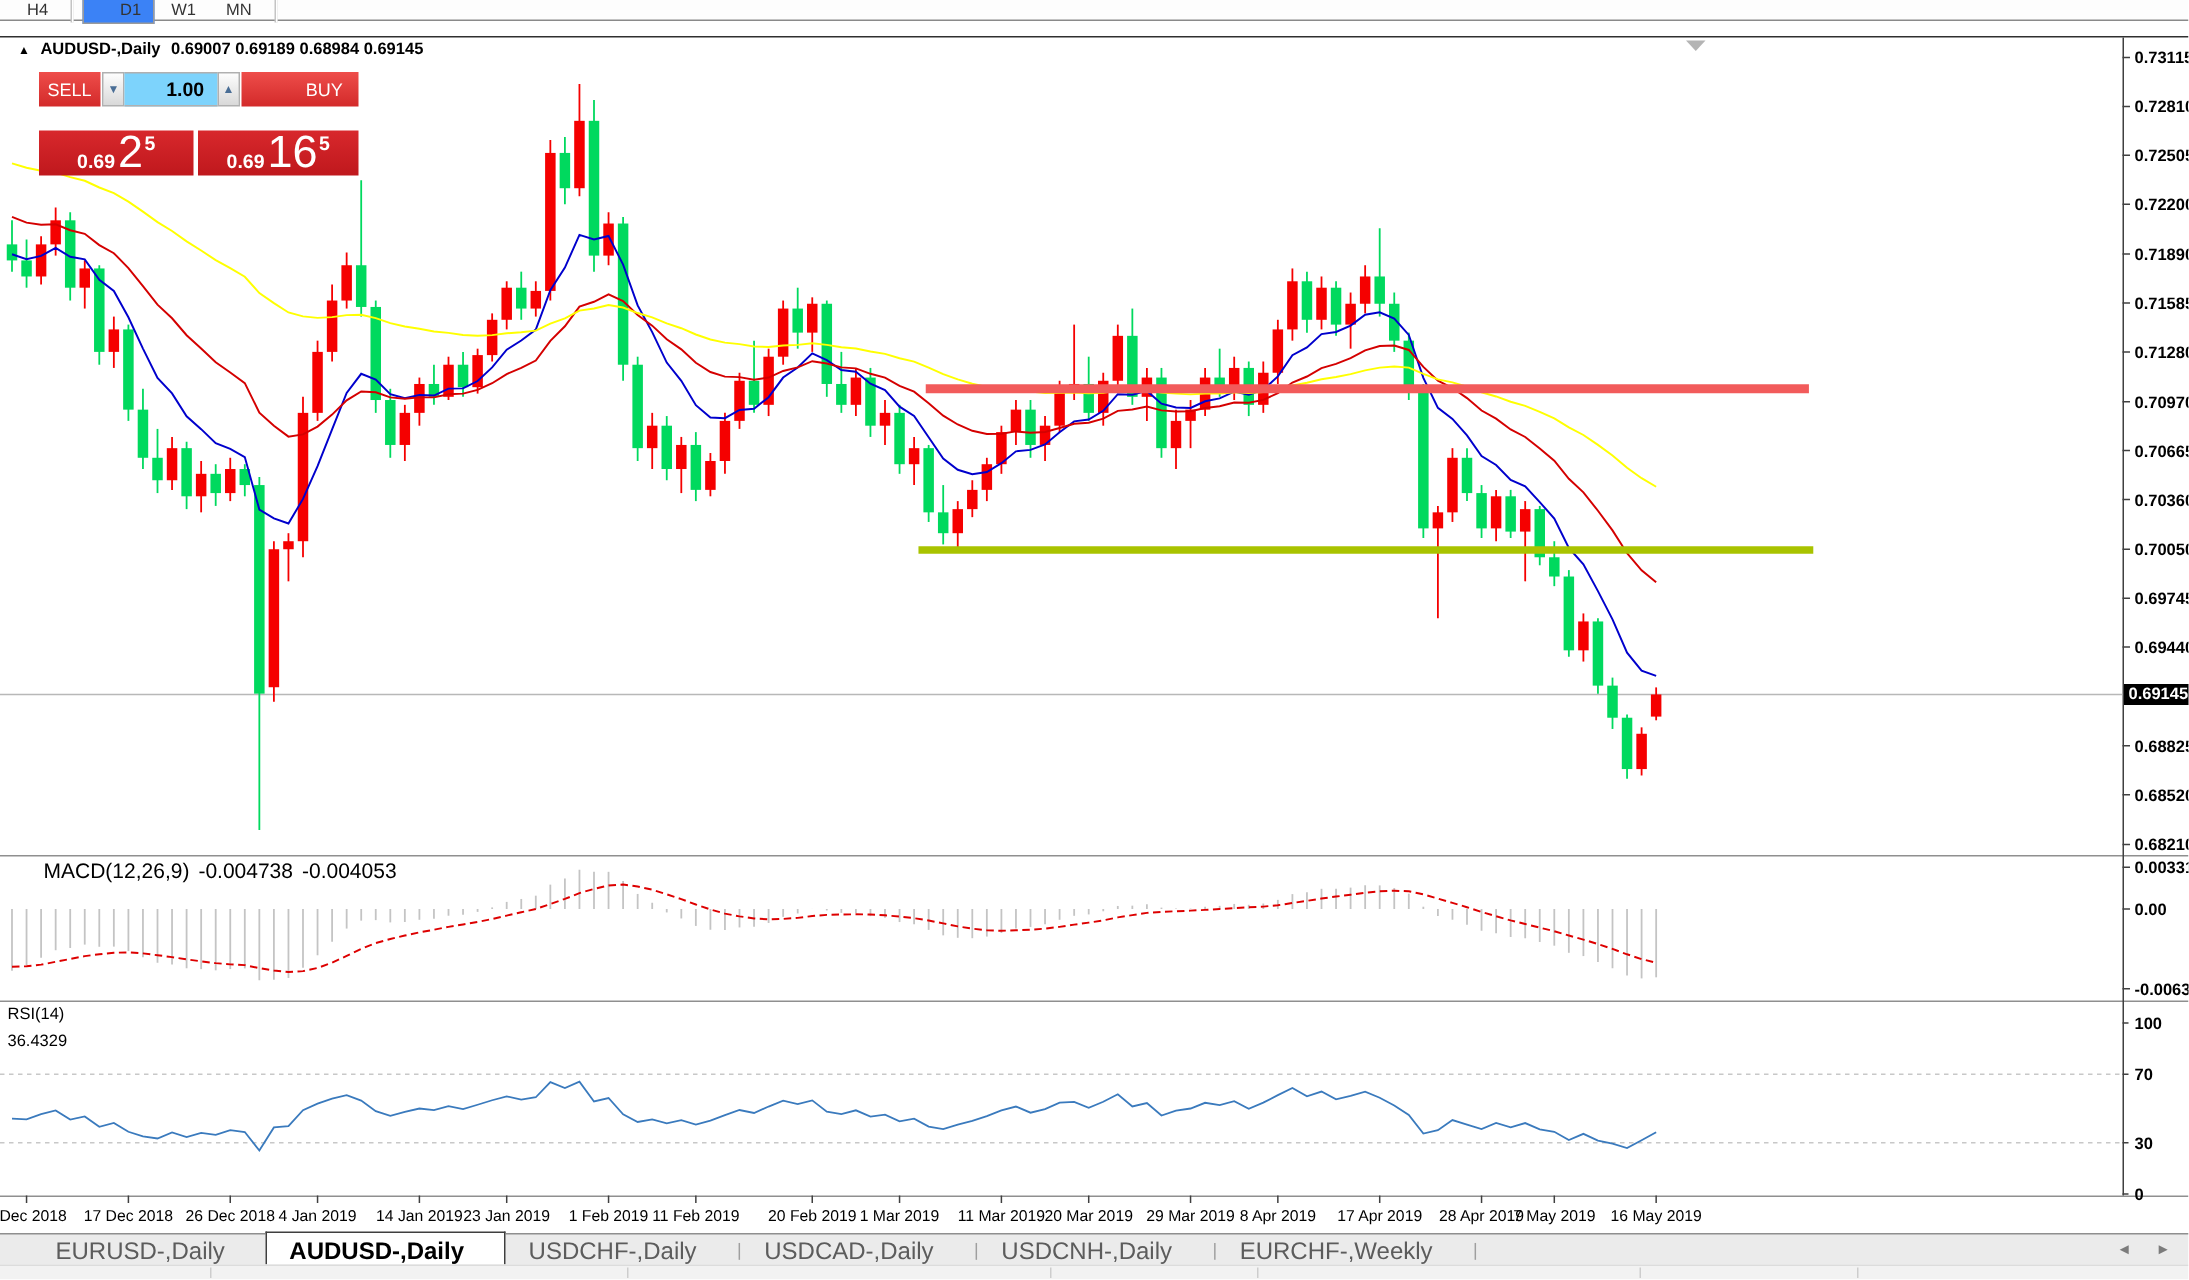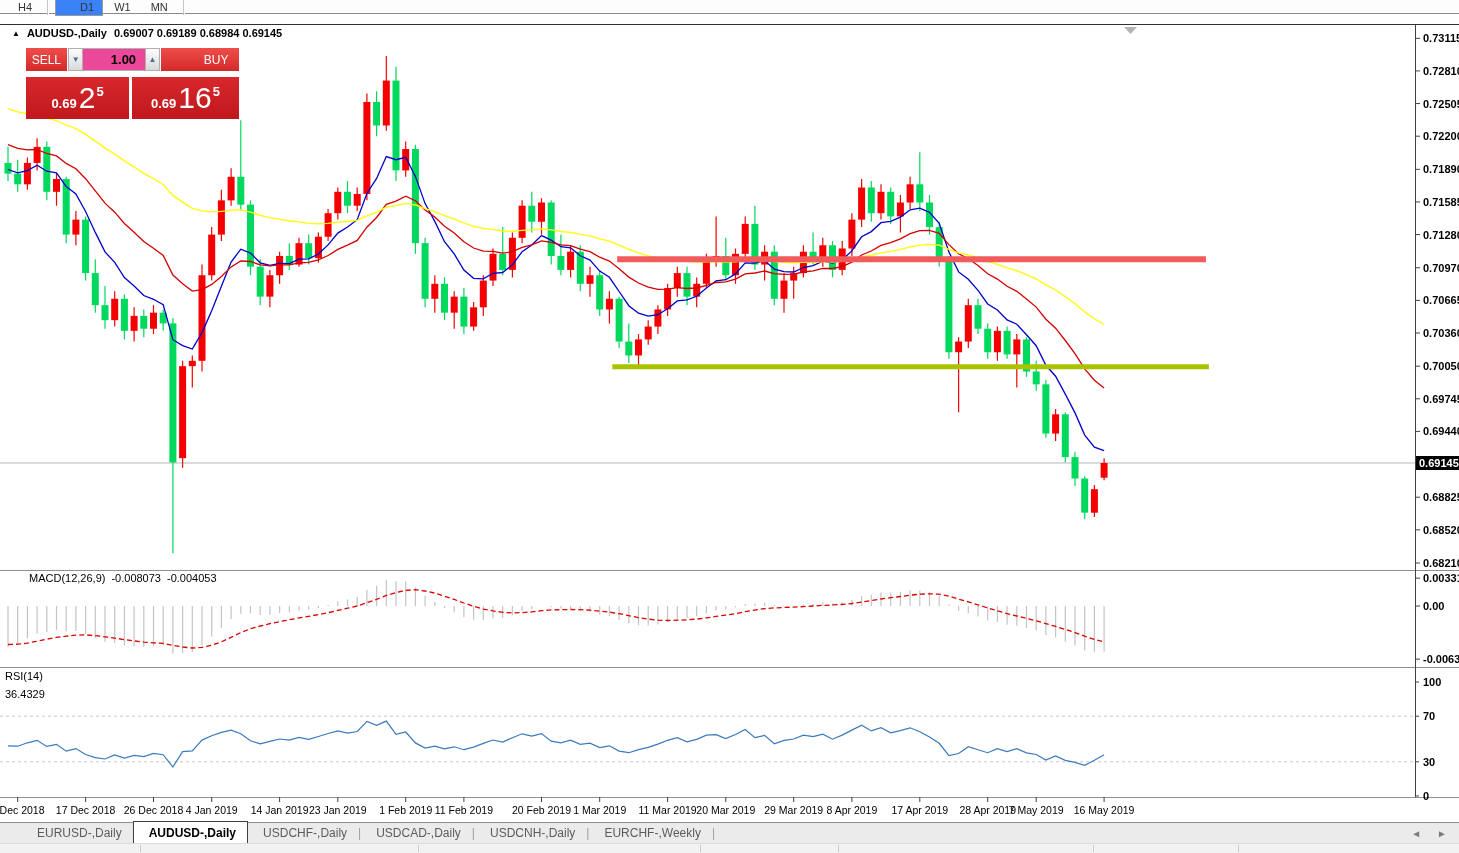--- a/index.html
+++ b/index.html
@@ -19,42 +19,42 @@
   #chart-title .tri{font-size:8px;}
   
   #ocw{position:absolute;top:48px;left:26px;width:213px;}
   .ocw-row1{display:flex;height:23px;}
   .btn-sell,.btn-buy{color:#fff;font-size:12px;display:flex;align-items:center;justify-content:center;
        background:linear-gradient(#ee4d4a,#d32a2a);}
   .btn-sell{width:49px;}
   .btn-buy{width:55px;padding-left:32px;}
   .spin{width:17px;background:linear-gradient(#fdfdfd,#d9d9d9);border:1px solid #b0b0b0;
         display:flex;align-items:center;justify-content:center;font-size:8px;color:#4a6e96;box-sizing:border-box;}
-  .vol{width:73px;background:#ec4899;border-top:1px solid #b0b0b0;border-bottom:1px solid #b0b0b0;
+  .vol{width:73px;background:#7dd3fc;border-top:1px solid #b0b0b0;border-bottom:1px solid #b0b0b0;
        font-size:13px;font-weight:bold;color:#000;display:flex;align-items:center;justify-content:flex-end;
        padding-right:9px;box-sizing:border-box;}
   .gap2{width:2px;}
-  .ocw-row2{display:flex;margin-top:6px;height:42px;}
+  .ocw-row2{display:flex;margin-top:16px;height:30px;}
   .price-panel{background:linear-gradient(#d8282c,#bf181d);color:#fff;display:flex;align-items:center;
        justify-content:center;}
   .pp-left{width:103px;margin-right:3px;}
   .pp-right{width:107px;}
   .pp-prefix{font-size:13px;font-weight:bold;margin-top:10px;margin-right:2px;}
   .pp-big{font-size:30px;line-height:1;}
   .pp-sup{font-size:13px;font-weight:bold;margin-top:-13px;margin-left:1px;}
   
-  #macd-label{position:absolute;top:572px;left:5px;font-size:11px;color:#000;display:flex;gap:6px;padding-left:24px;}
+  #macd-label{position:absolute;top:572px;left:5px;font-size:14px;color:#000;display:flex;gap:6px;padding-left:24px;}
   #rsi-label{position:absolute;top:670px;left:5px;font-size:11px;color:#000;display:flex;gap:6px;flex-direction:column;}
   
   #price-tag{position:absolute;left:1416px;top:456px;width:42px;height:14px;background:#000;color:#fff;
              font-size:11px;font-weight:bold;line-height:14px;padding-left:3px;}
   
   #tab-bar{position:absolute;top:822px;left:0;width:1459px;height:21px;background:#ebebeb;
            border-top:1px solid #8f8f8f;display:flex;align-items:stretch;padding-left:22px;box-sizing:border-box;}
-  .tab{font-size:12px;color:#5c5c5c;padding:3px 11px 0 15px;}
+  .tab{font-size:16px;color:#5c5c5c;padding:3px 27px 0 15px;}
   .tab.active{background:#fff;color:#000;font-weight:bold;border:1px solid #3f3f3f;border-bottom:none;
               margin-top:-2px;padding-top:4px;}
   .tab-sep{color:#9f9f9f;font-size:12px;padding-top:3px;}
   .tab-arrows{margin-left:auto;display:flex;gap:16px;padding-right:12px;color:#7c7c7c;font-size:10px;
               align-items:center;}
   
   #status-bar{position:absolute;top:843px;left:0;width:1459px;height:10px;background:#f2f2f2;
               border-top:1px solid #dcdcdc;box-sizing:border-box;}
   .sb-sep{position:absolute;top:1px;bottom:1px;width:1px;background:#cdcdcd;}
 </style>
@@ -560,21 +560,21 @@
     <div class="price-panel pp-right">
       <span class="pp-prefix">0.69</span>
       <span class="pp-big">16</span>
       <span class="pp-sup">5</span>
     </div>
   </div>
 </div>
 
 <div id="macd-label">
   <span>MACD(12,26,9)</span>
-  <span>-0.008073</span>
+  <span>-0.004738</span>
   <span>-0.004053</span>
 </div>
 <div id="rsi-label">
   <span>RSI(14)</span>
   <span>36.4329</span>
 </div>
 
 <div id="price-tag">0.69145</div>
 
 <div id="tab-bar">

